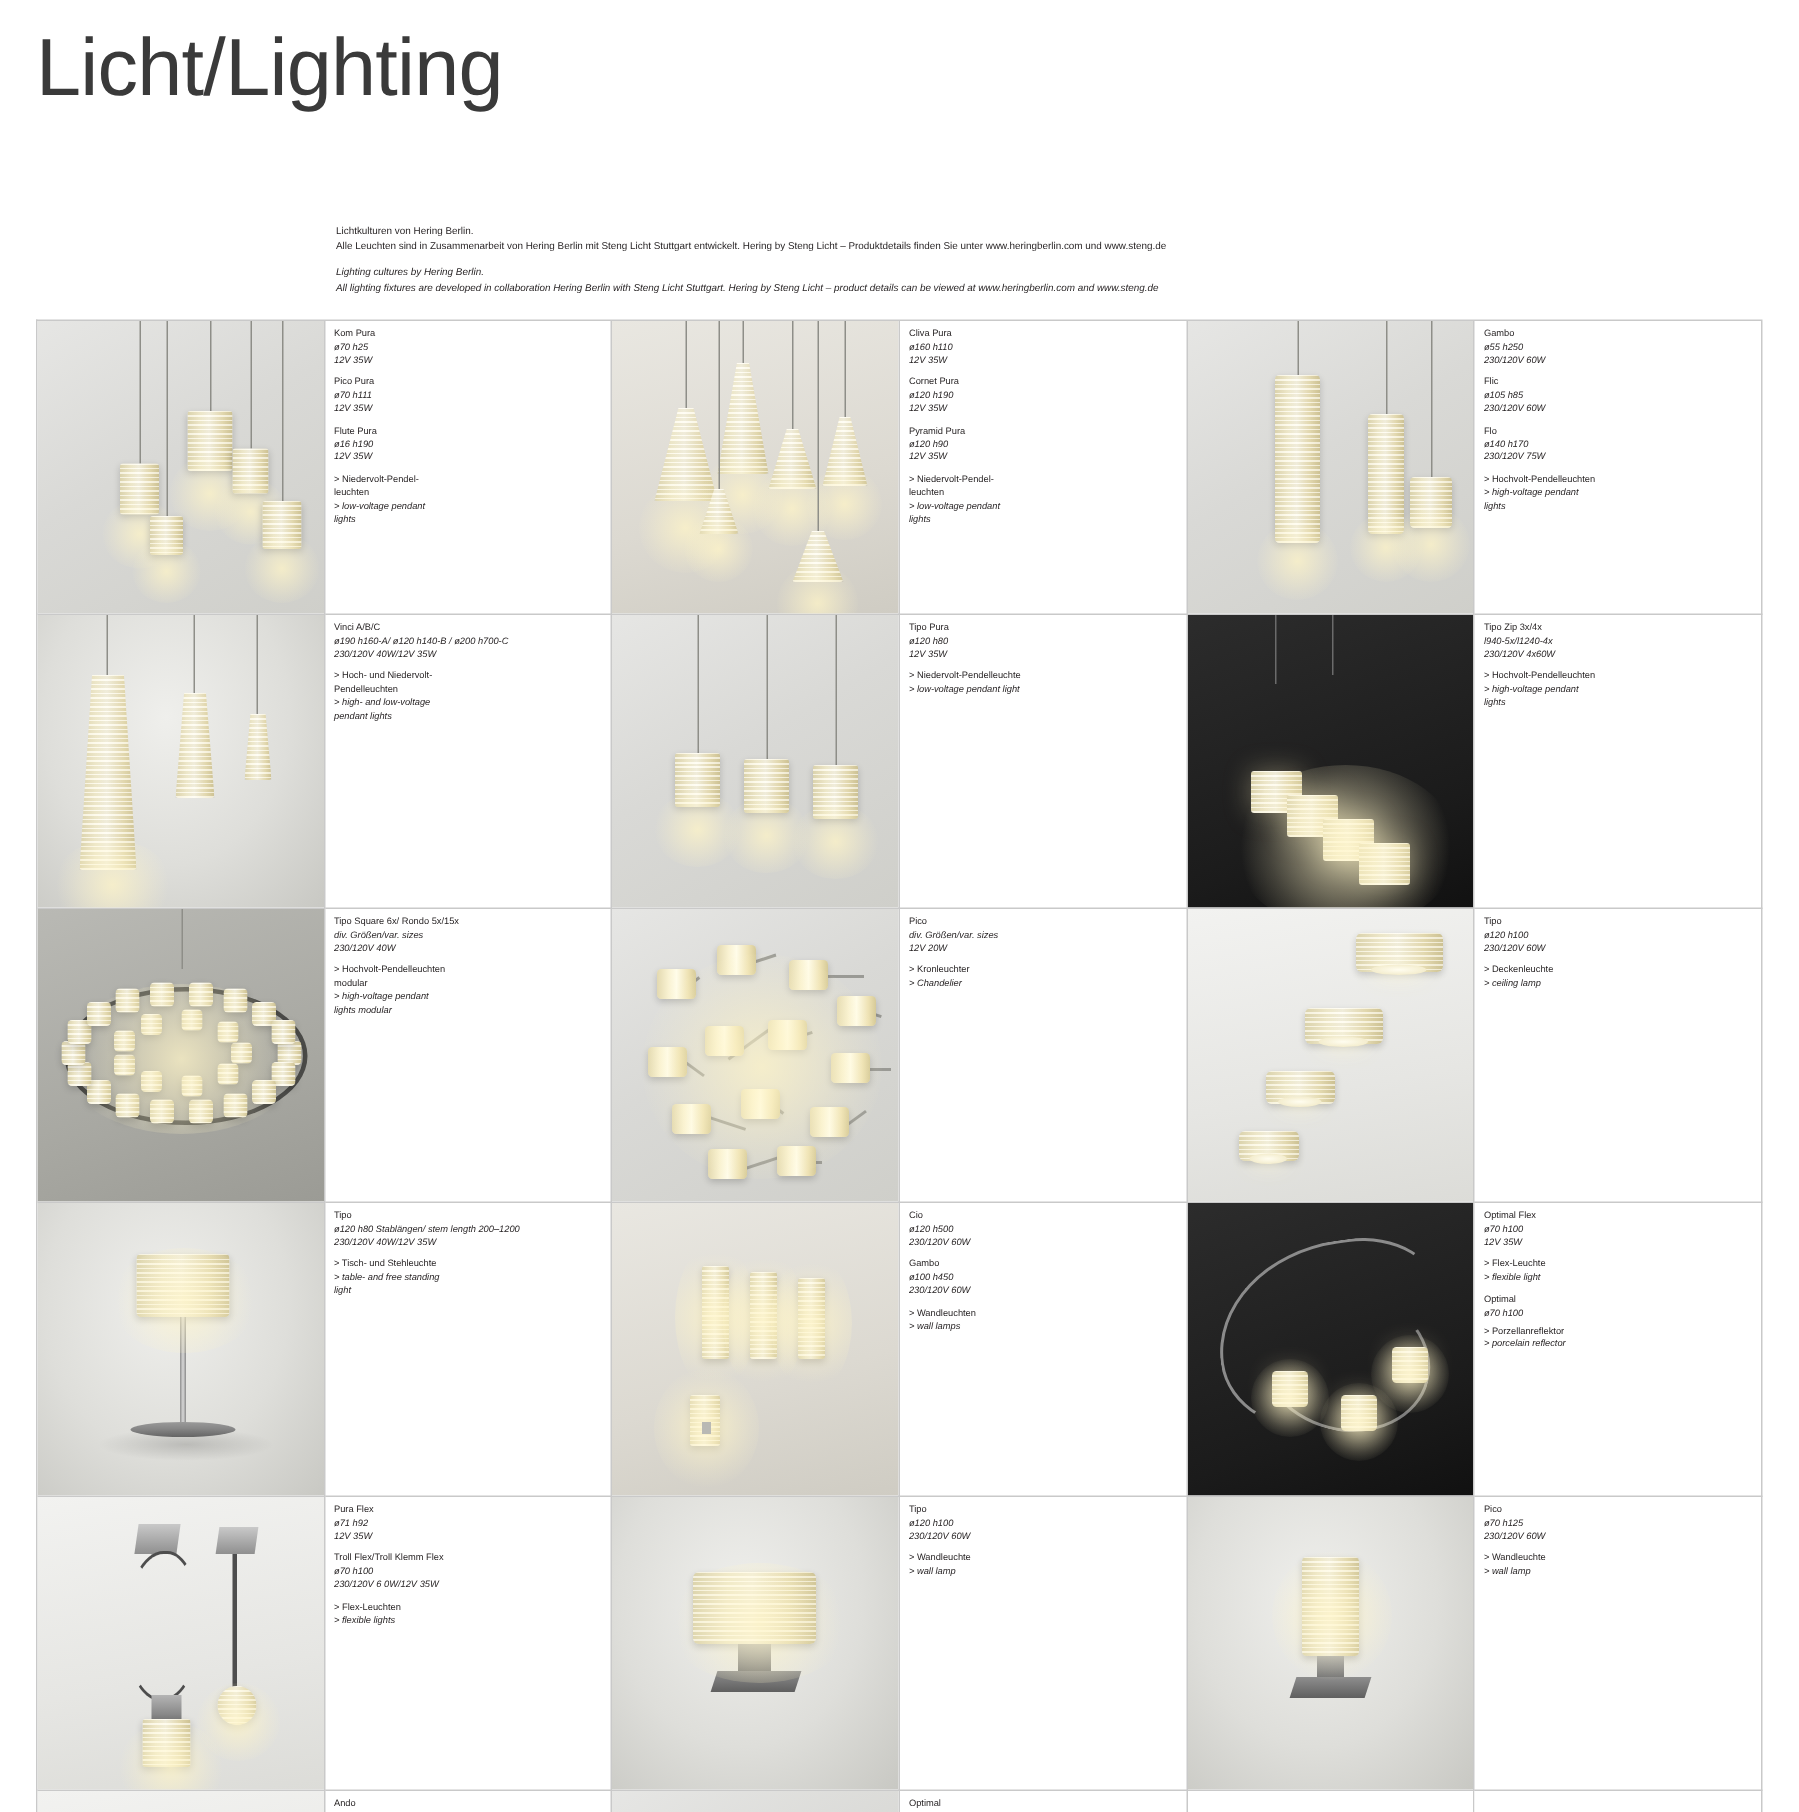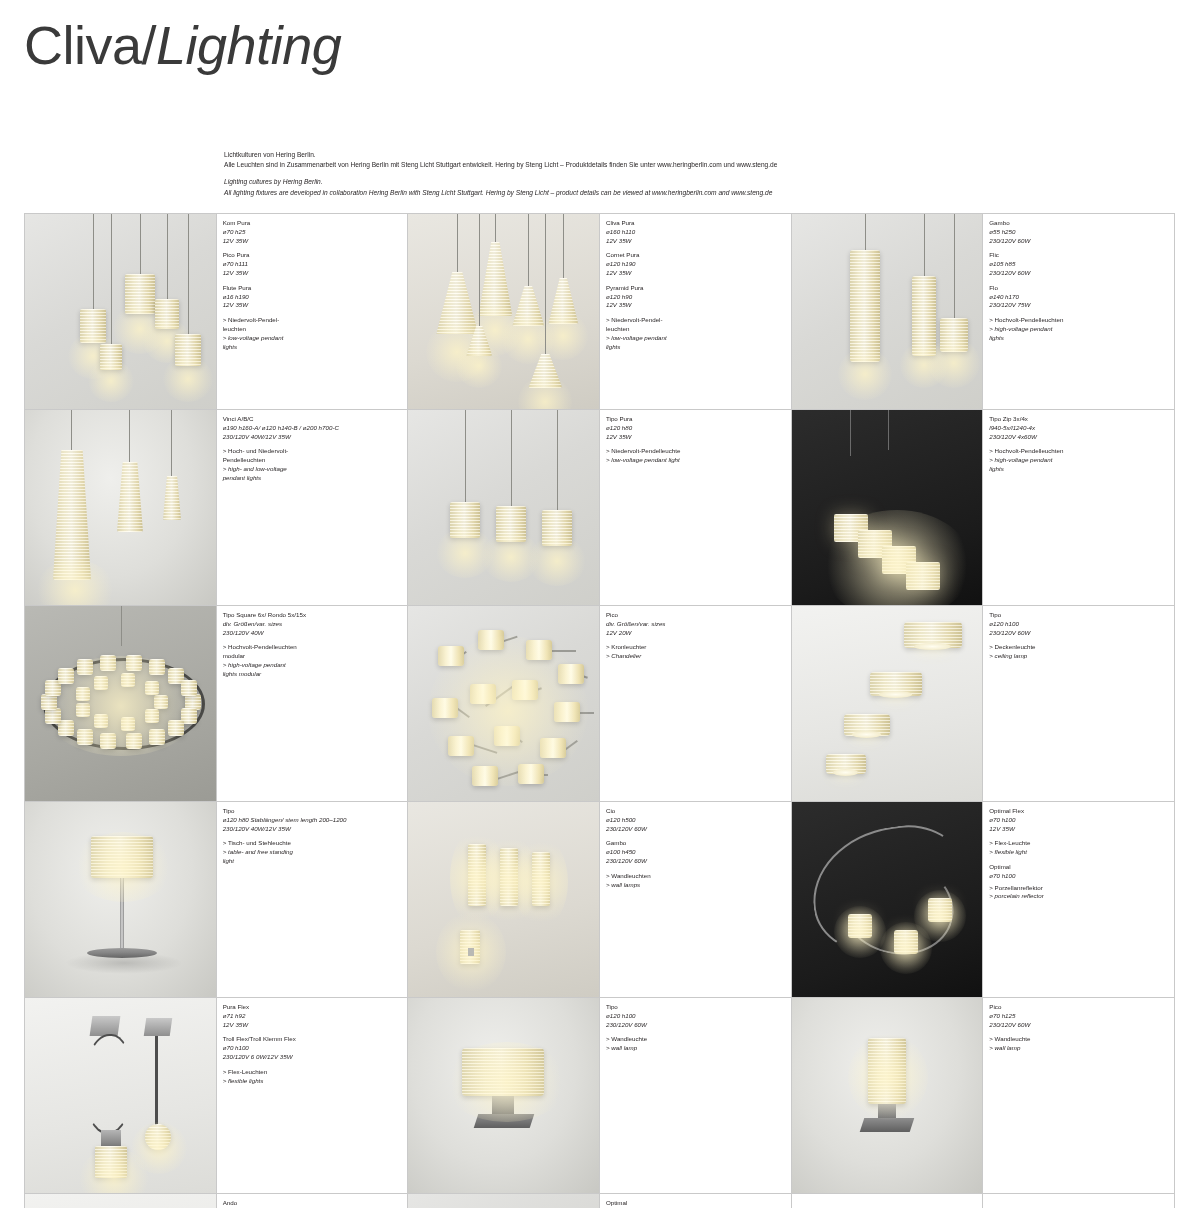--- a/index.html
+++ b/index.html
@@ -16,21 +16,21 @@
   
   .title{
     position:absolute;left:24px;top:14px;
     font-family:"Liberation Sans", sans-serif;
     font-size:54px;
     font-weight:300;
     letter-spacing:-0.5px;
     color:#3a3a3a;
     white-space:nowrap;
   }
-  .title .it{font-style:italic;text-align:right;}
+  .title .it{text-align:right;}
 
   .intro{
     position:absolute;left:224px;top:150px;width:860px;
     font-size:6.6px;line-height:1.55;color:#231f20;
   }
   .intro .de{margin-bottom:7px;}
   .intro .en{font-style:italic;}
 
   
   .grid{
@@ -97,21 +97,21 @@
   }
   .shadowpatch{
     position:absolute;background:radial-gradient(ellipse,rgba(0,0,0,0.16) 0%,rgba(0,0,0,0) 70%);
   }
 </style>
 </head>
 <body>
 
 <div class="page">
 
-  <div class="title"><span>Cliva</span><span>/</span><span class="it">Lighting</span></div>
+  <div class="title"><span>Licht</span><span>/</span><span class="it">Lighting</span></div>
 
   <div class="intro">
     <div class="de">
       <div>Lichtkulturen von Hering Berlin.</div>
       <div>Alle Leuchten sind in Zusammenarbeit von Hering Berlin mit Steng Licht Stuttgart entwickelt. Hering by Steng Licht – Produktdetails finden Sie unter www.heringberlin.com und www.steng.de</div>
     </div>
     <div class="en">
       <div>Lighting cultures by Hering Berlin.</div>
       <div>All lighting fixtures are developed in collaboration Hering Berlin with Steng Licht Stuttgart. Hering by Steng Licht – product details can be viewed at www.heringberlin.com and www.steng.de</div>
     </div>

